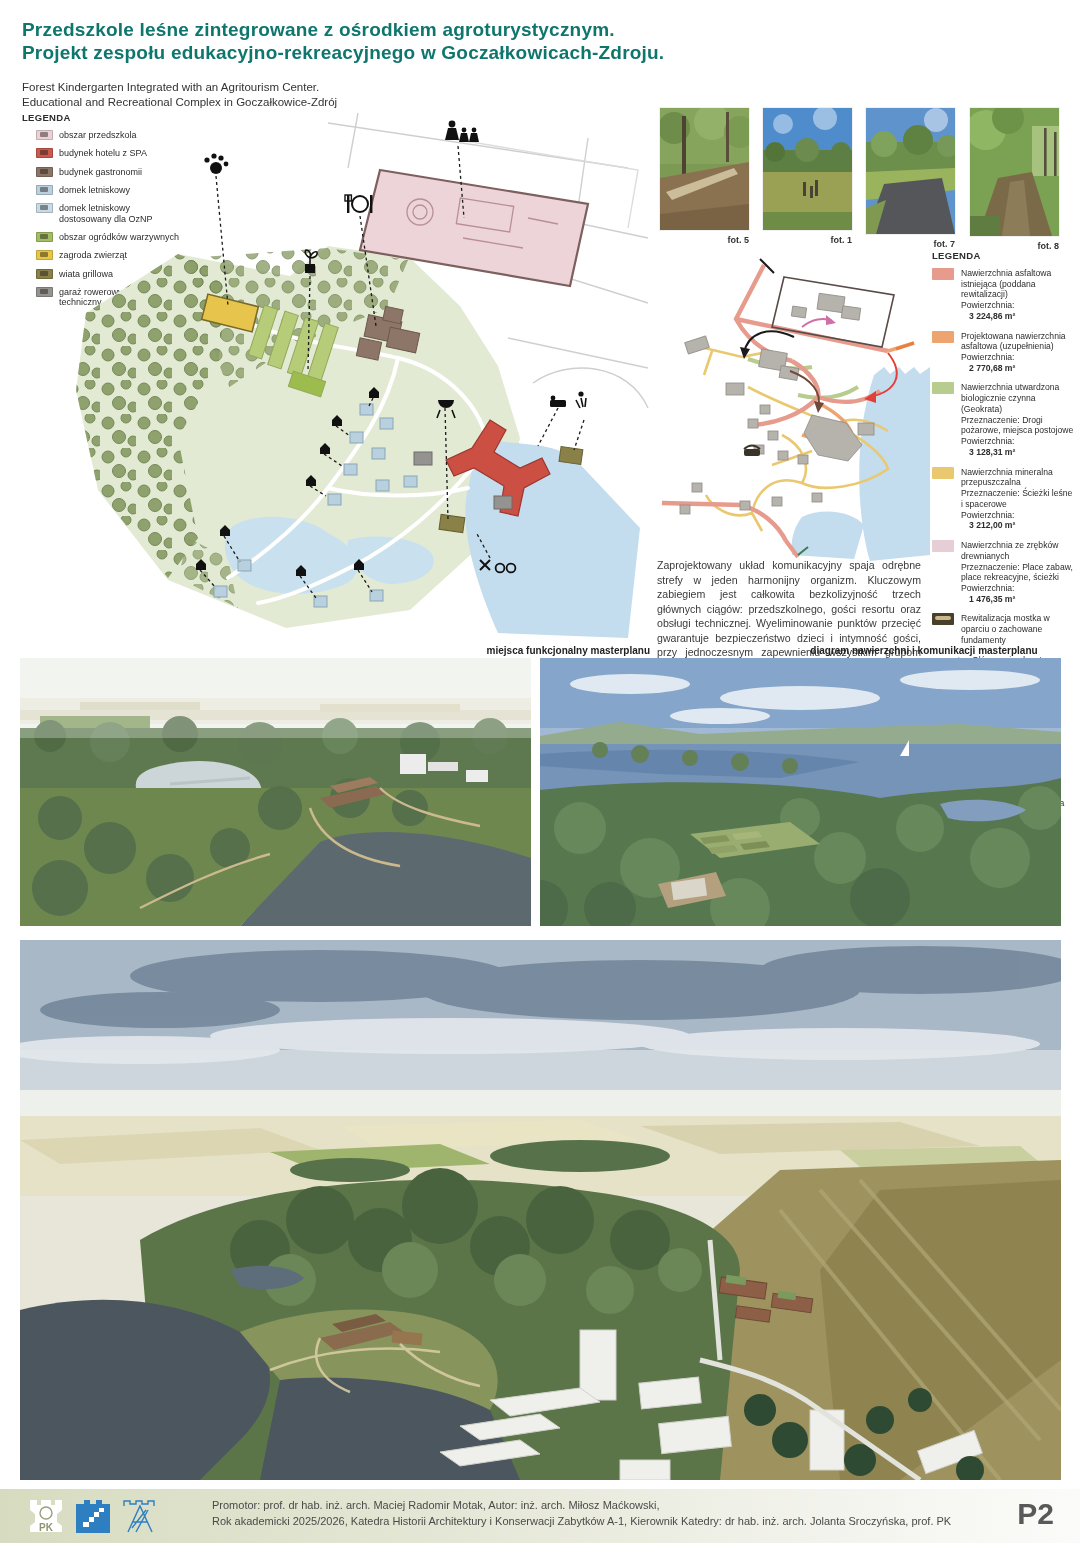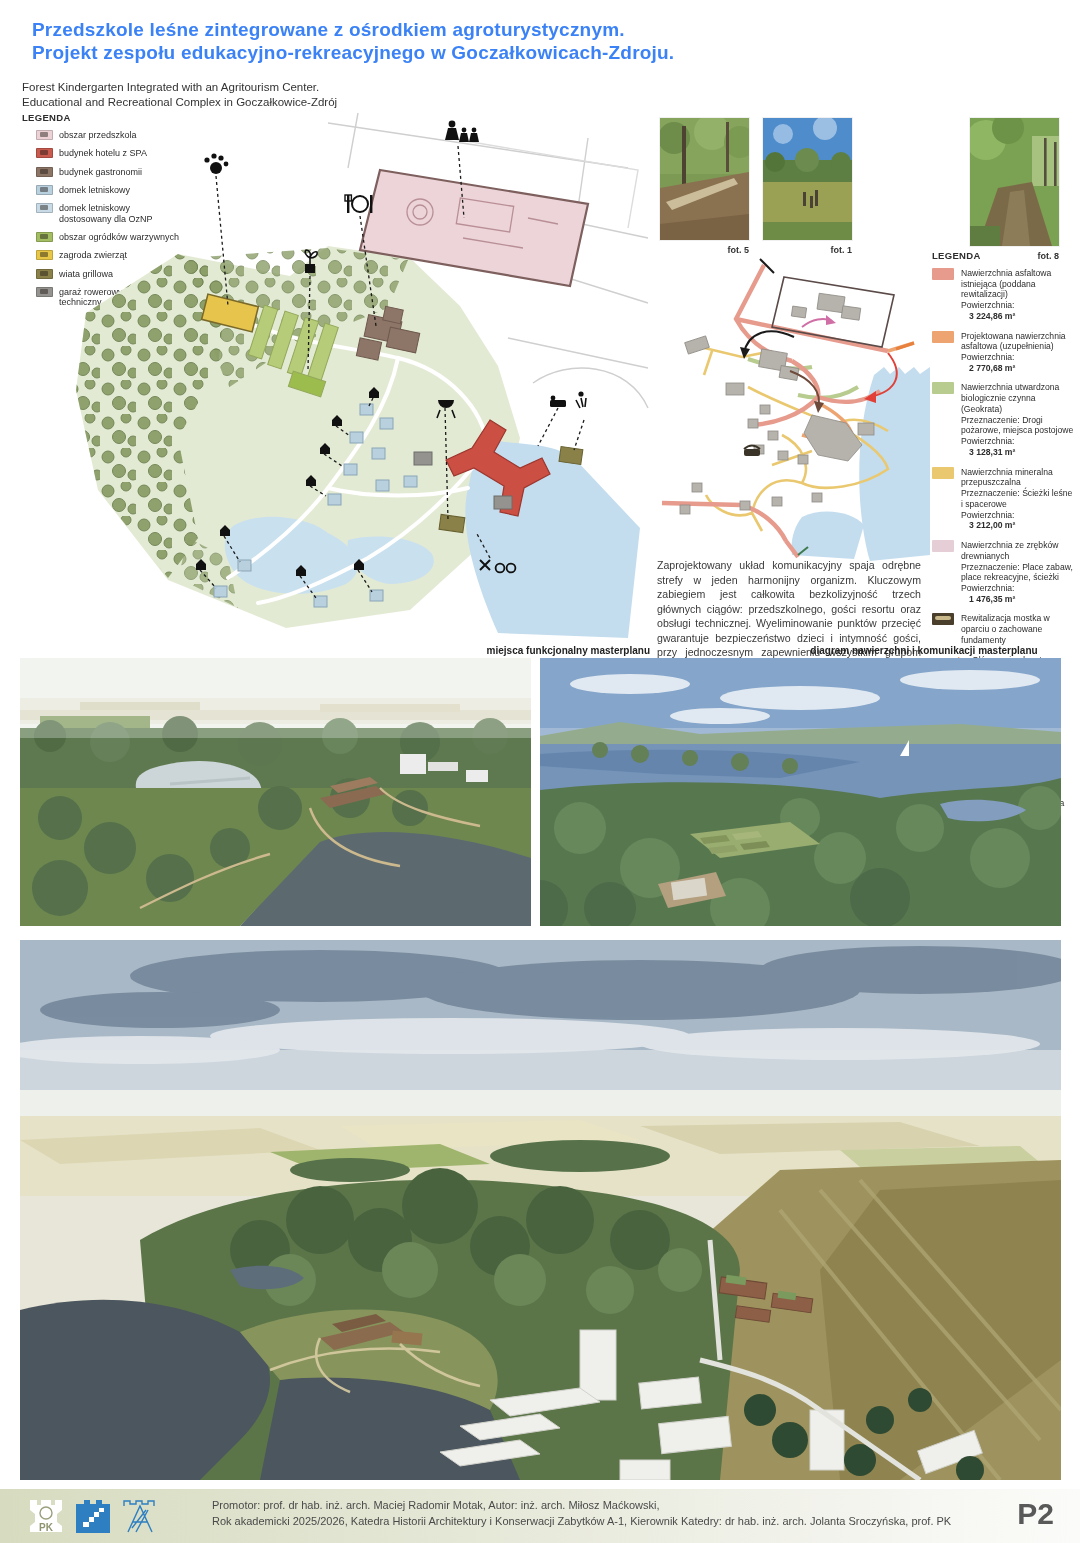--- a/index.html
+++ b/index.html
@@ -1,34 +1,34 @@
 <!DOCTYPE html>
 <html><head>
 <meta charset="utf-8">
 <style>
   html,body{margin:0;padding:0;background:#fff;}
   .page{position:relative;width:1080px;height:1543px;background:#fff;overflow:hidden;
         font-family:"Liberation Sans",sans-serif;color:#222;}
   
-  .title{position:absolute;left:32px;top:18px;font-size:19px;line-height:1.22;
-         font-weight:bold;color:#3b82f6;letter-spacing:.2px;}
+  .title{position:absolute;left:22px;top:18px;font-size:19px;line-height:1.22;
+         font-weight:bold;color:#0f766e;letter-spacing:.2px;}
   .subtitle{position:absolute;left:22px;top:80px;font-size:11.5px;line-height:1.3;color:#333;}
   
   .fl{position:absolute;left:22px;top:112px;width:160px;font-size:9px;color:#2d2d2d;}
   .fl-title{font-weight:bold;font-size:9.5px;margin-bottom:7px;letter-spacing:.3px;}
   .fl-item{display:flex;align-items:flex-start;margin-bottom:8px;line-height:1.15;margin-left:14px;}
   .swatch{flex:0 0 17px;height:10px;margin-right:6px;margin-top:0px;border-radius:1px;
           box-shadow:inset 0 0 0 1px rgba(0,0,0,.18);position:relative;}
   .swatch:after{content:"";position:absolute;left:4px;top:2px;width:8px;height:5px;
           background:rgba(30,25,20,.45);border-radius:1px;}
   
   .map-wrap{position:absolute;left:28px;top:108px;width:625px;height:535px;}
   .comm-wrap{position:absolute;left:652px;top:255px;width:278px;height:306px;}
   
-  .photos{position:absolute;left:660px;top:118px;width:412px;height:148px;}
+  .photos{position:absolute;left:660px;top:108px;width:412px;height:148px;}
   .photo{position:absolute;top:0;width:89px;}
   .photo svg{display:block;width:89px;box-shadow:0 0 0 1px rgba(0,0,0,.06);}
   .photo-cap{font-size:9px;font-weight:bold;color:#333;text-align:right;margin-top:5px;}
   
   .sl{position:absolute;left:932px;top:250px;width:142px;font-size:8.6px;line-height:1.25;color:#2d2d2d;}
   .sl-title{font-weight:bold;font-size:9.5px;margin-bottom:6px;letter-spacing:.3px;}
   .sl-item{display:flex;margin-bottom:9px;}
   .sl-swatch{flex:0 0 22px;height:12px;margin-right:7px;border-radius:1px;}
   .sl-text span{display:block;}
   .sl-area b{font-weight:bold;margin-left:8px;}
@@ -293,20 +293,34 @@
           <circle cx="44" cy="42" r="12" fill="#6b8c4e"></circle>
           <circle cx="78" cy="44" r="10" fill="#5d7f43"></circle>
         <rect y="64" width="89" height="44" fill="#9aa154"></rect>
         <rect x="40" y="74" width="3" height="14" fill="#4a4335"></rect>
           <rect x="52" y="72" width="3" height="16" fill="#4a4335"></rect>
           <rect x="47" y="78" width="3" height="12" fill="#4a4335"></rect>
         <rect y="104" width="89" height="18" fill="#6f8c46"></rect>
       </svg>
       <div class="photo-cap">fot. 1</div>
     </div>
+    <div class="photo" style="left:206px">
+      <svg height="126" viewBox="0 0 89 126">
+        <rect width="89" height="126" fill="#5f93cc"></rect>
+        <circle cx="70" cy="12" r="12" fill="#c6d9ee" opacity=".7"></circle>
+        <rect y="34" width="89" height="30" fill="#6d8f4c"></rect>
+        <circle cx="18" cy="36" r="13" fill="#7fa35c"></circle>
+          <circle cx="52" cy="32" r="15" fill="#5f8242"></circle>
+          <circle cx="82" cy="38" r="11" fill="#76995a"></circle>
+        <polygon points="0,64 89,60 89,82 0,92" fill="#9ab45e"></polygon>
+        <polygon points="18,76 76,70 89,126 0,126" fill="#55565a"></polygon>
+        <polygon points="0,100 20,92 10,126 0,126" fill="#7f9a50"></polygon>
+      </svg>
+      <div class="photo-cap">fot. 7</div>
+    </div>
     <div class="photo" style="left:310px">
       <svg height="128" viewBox="0 0 89 128">
         <rect width="89" height="128" fill="#7ba152"></rect>
         <circle cx="16" cy="22" r="20" fill="#8fb763"></circle>
           <circle cx="38" cy="10" r="16" fill="#6d9348"></circle>
         <rect x="62" y="18" width="27" height="50" fill="#a7c27e"></rect>
         <rect x="74" y="20" width="2.6" height="48" fill="#55503e"></rect>
           <rect x="84" y="24" width="2.6" height="44" fill="#55503e"></rect>
         <polygon points="28,70 62,64 82,128 8,128" fill="#7b6a48"></polygon>
         <polygon points="40,74 54,72 60,128 32,128" fill="#8d7c58"></polygon>

